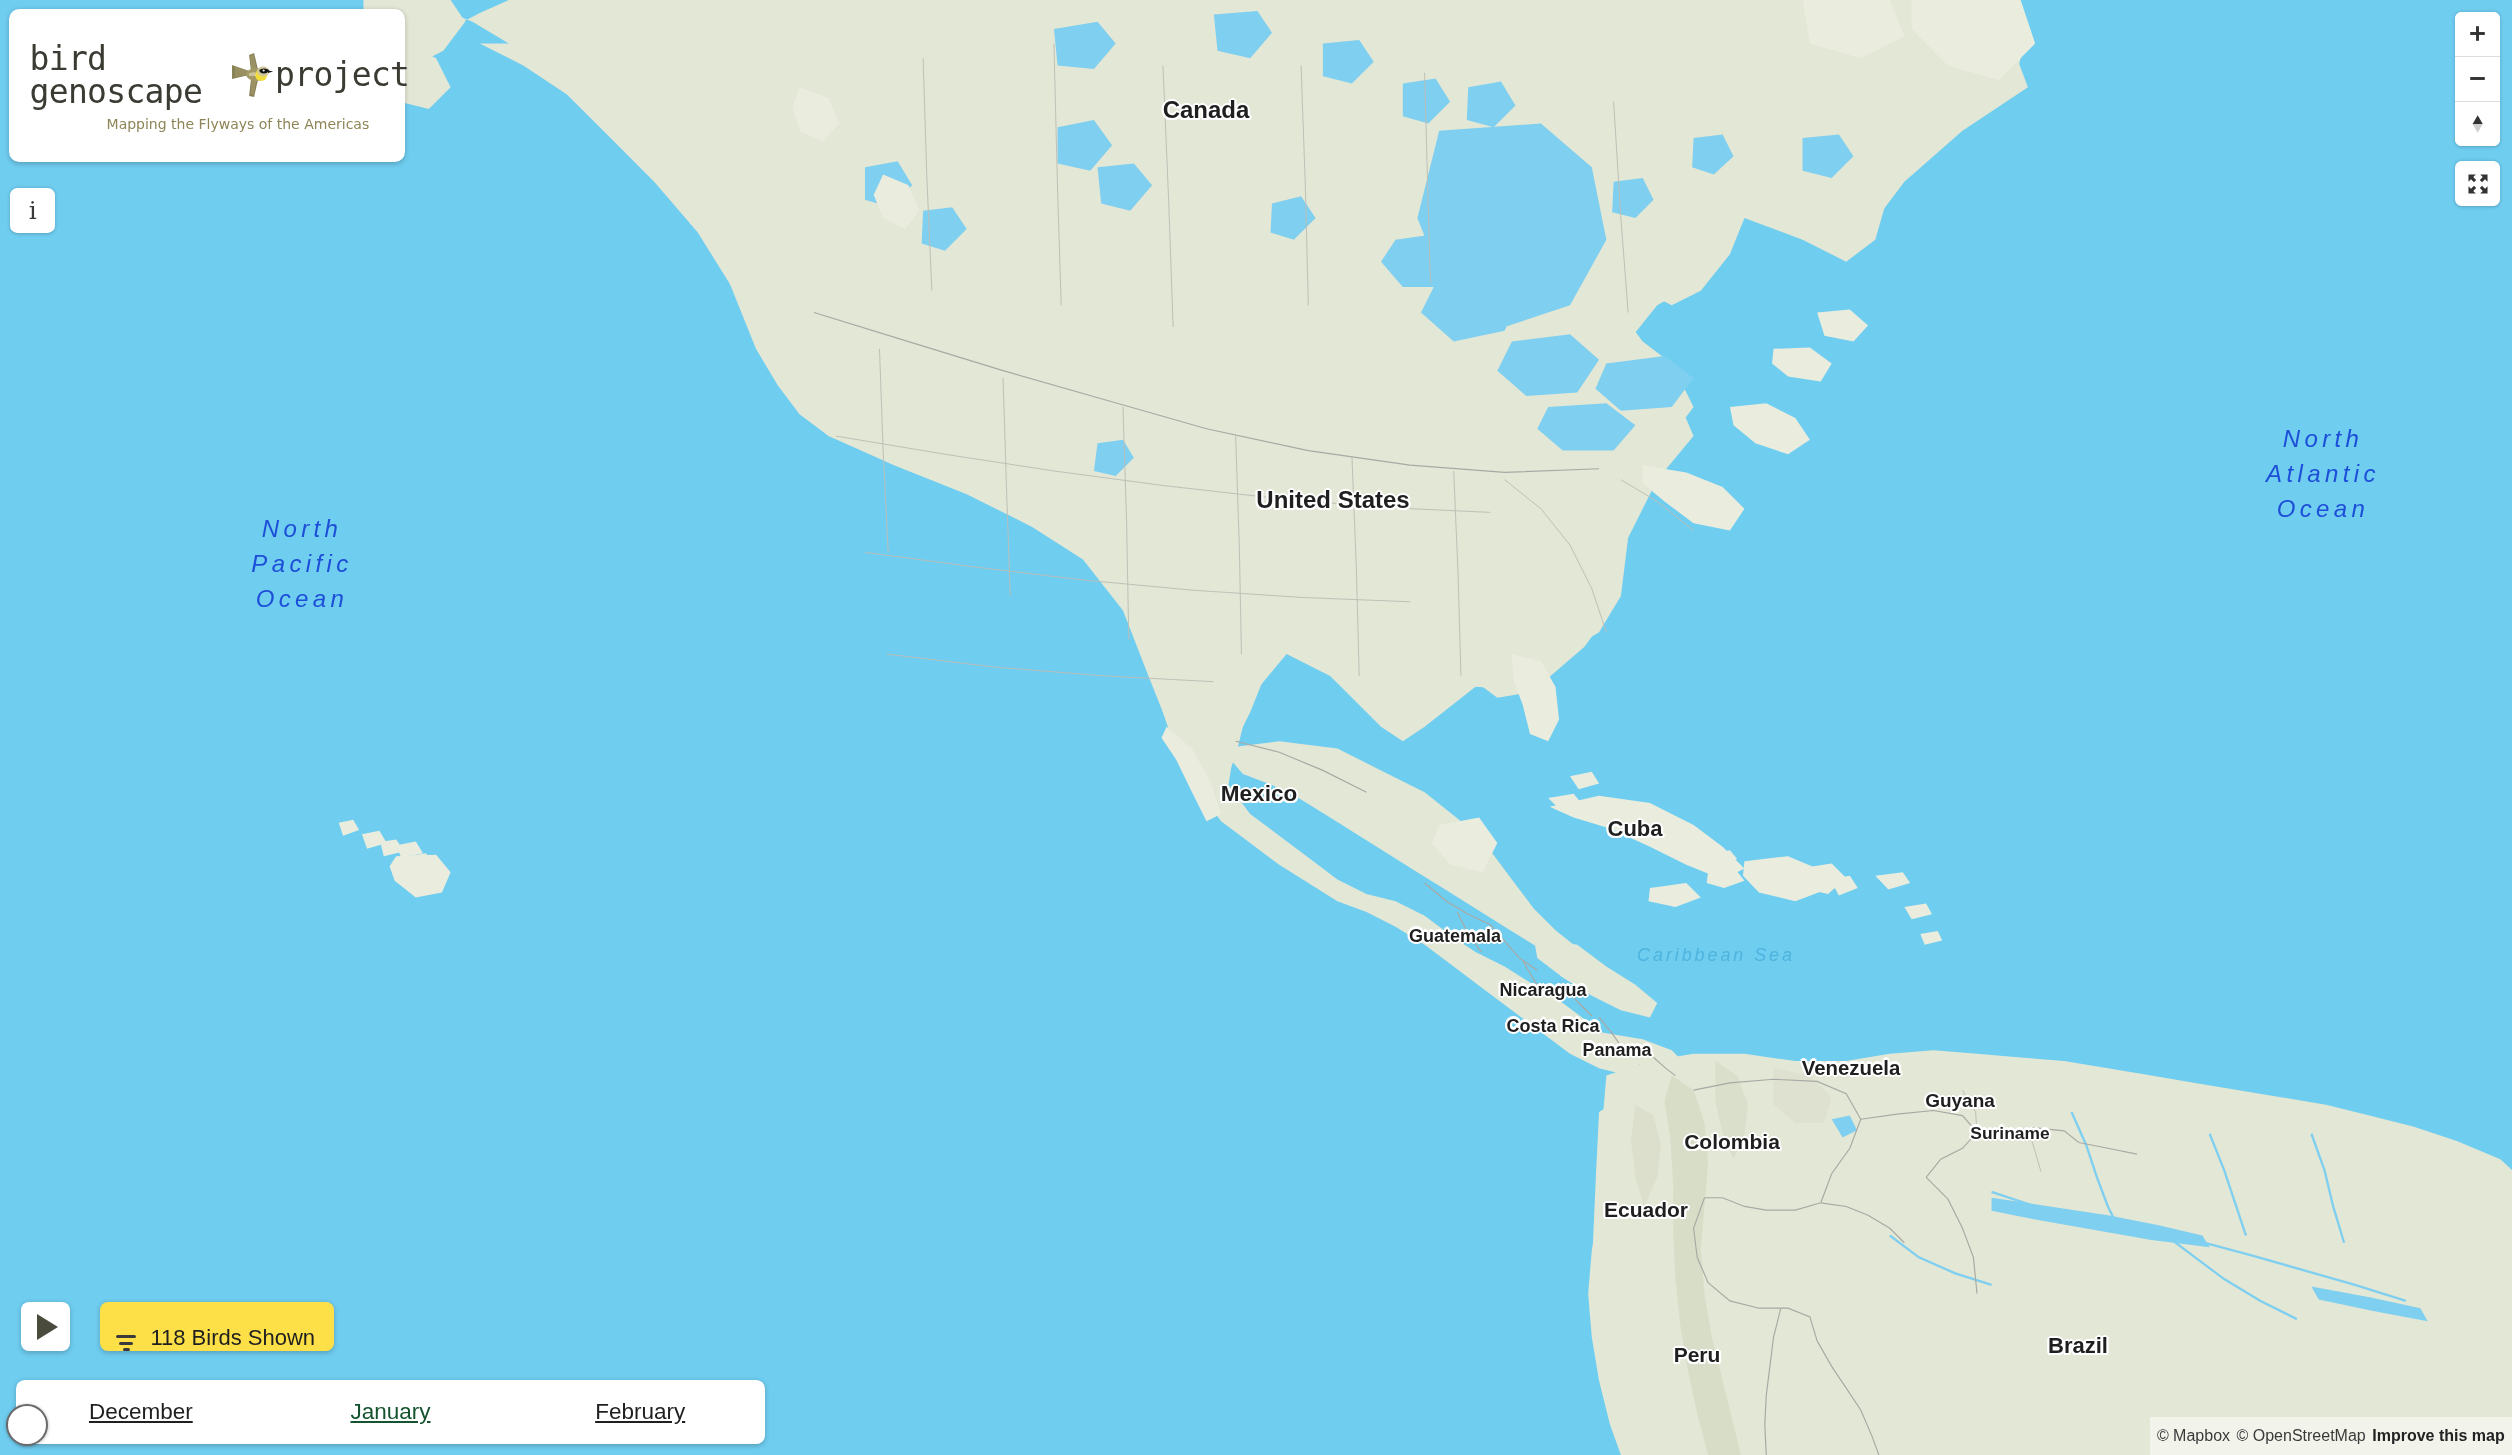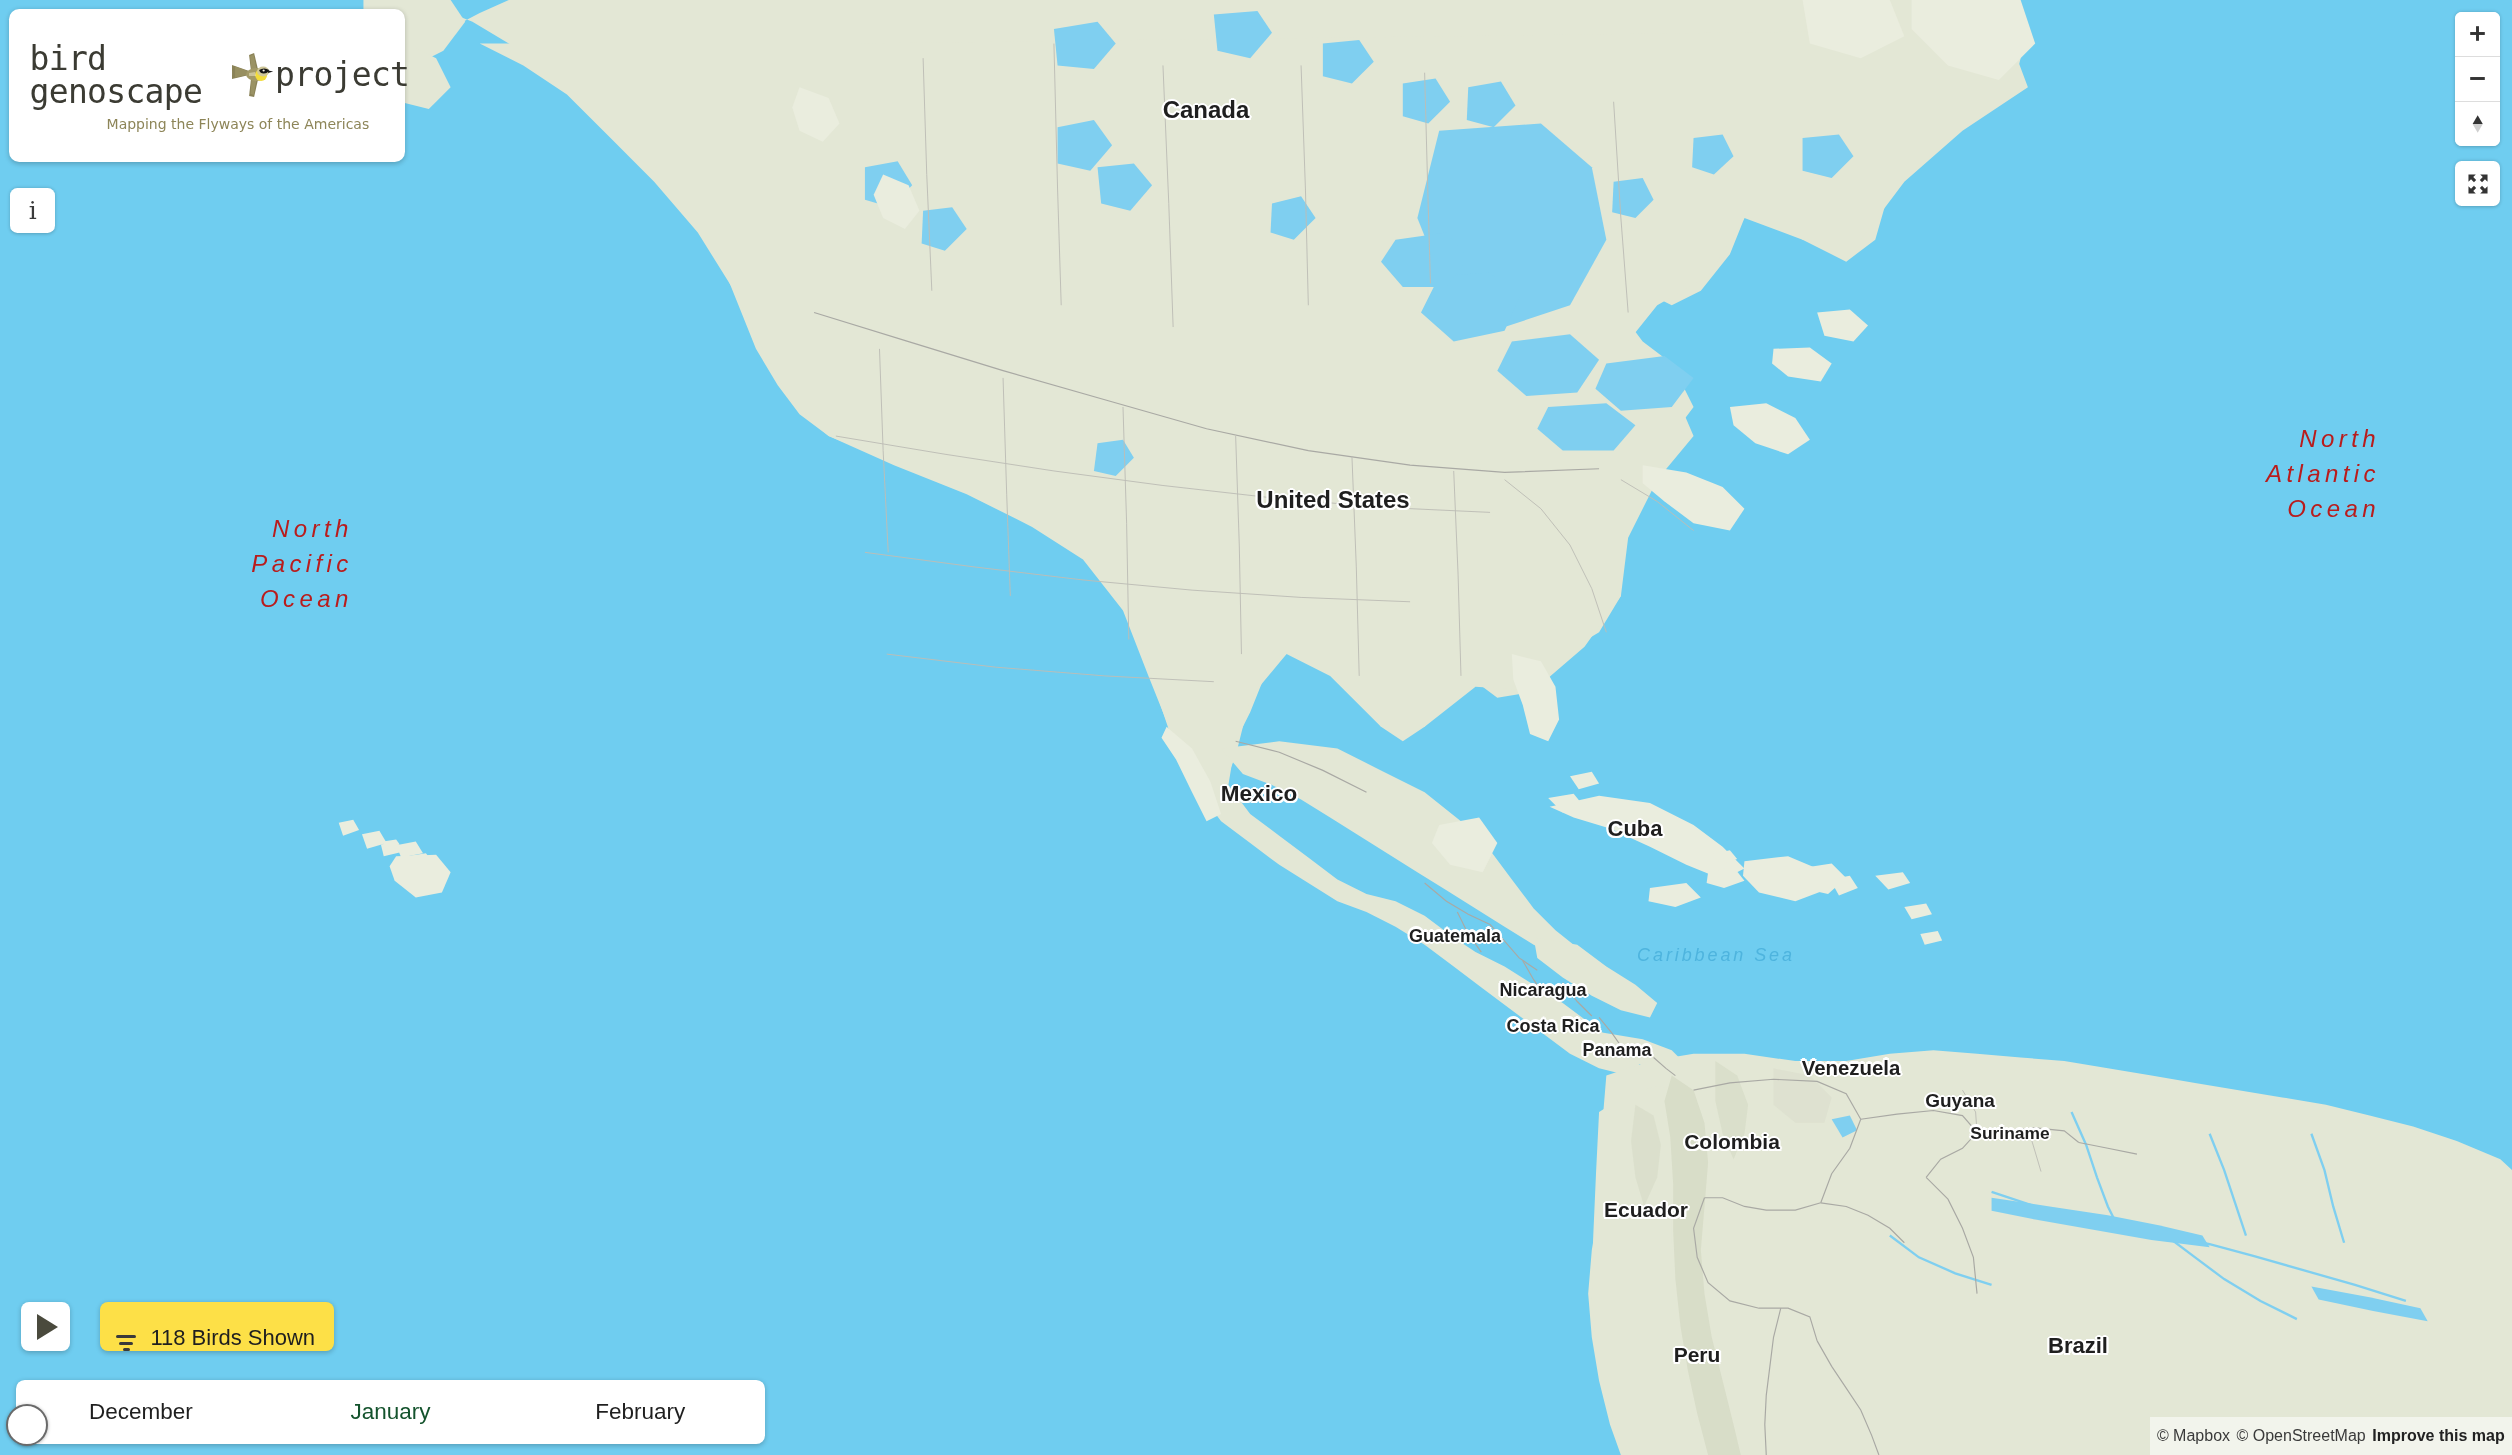--- a/index.html
+++ b/index.html
@@ -40,26 +40,26 @@
       -1.5px -1.5px 0 #fff,  1.5px -1.5px 0 #fff,
       -1.5px  1.5px 0 #fff,  1.5px  1.5px 0 #fff,
       -2.2px  0px 0 #fff,  2.2px  0px 0 #fff,
        0px -2.2px 0 #fff,  0px  2.2px 0 #fff;
     pointer-events: none;
   }
 
   .ocean-label {
     position: absolute;
     transform: translate(-50%, -50%);
-    color: #b91c1c;
+    color: #1d4ed8;
     font-family: "Liberation Sans", sans-serif;
     font-style: italic;
     font-weight: 400;
     letter-spacing: 4.4px;
-    text-align: right;
+    text-align: center;
     line-height: 1.45;
     white-space: pre-line;
     pointer-events: none;
   }
 
   .sea-label {
     position: absolute;
     transform: translate(-50%, -50%);
     color: #4EB4DE;
     font-family: "Liberation Sans", sans-serif;
@@ -226,20 +226,21 @@
     overflow: hidden;
   }
   .month {
     flex: 1;
     text-align: center;
     font-family: "Liberation Sans", sans-serif;
     font-size: 22.5px;
     color: #1f1f1f;
     cursor: pointer;
     user-select: none;
+    text-decoration: underline;
   }
   .month.active { color: #14532d; }
 
   .timeline-thumb {
     position: absolute;
     left: 5.8px; top: 1404px;
     width: 38px; height: 38px;
     border-radius: 50%;
     background: #fff;
     border: 2.9px solid #6a6a6a;

